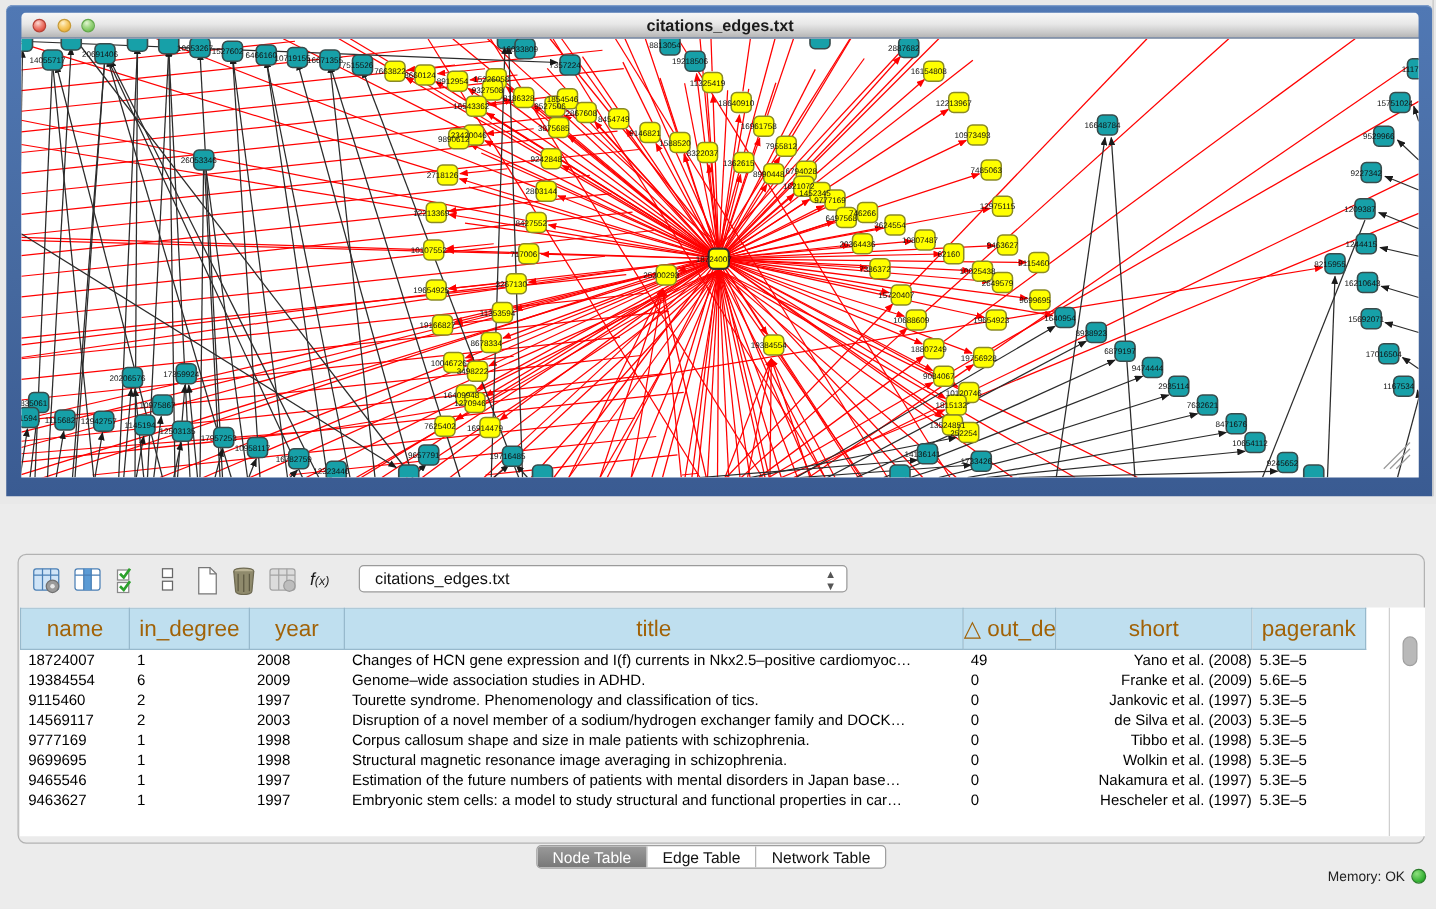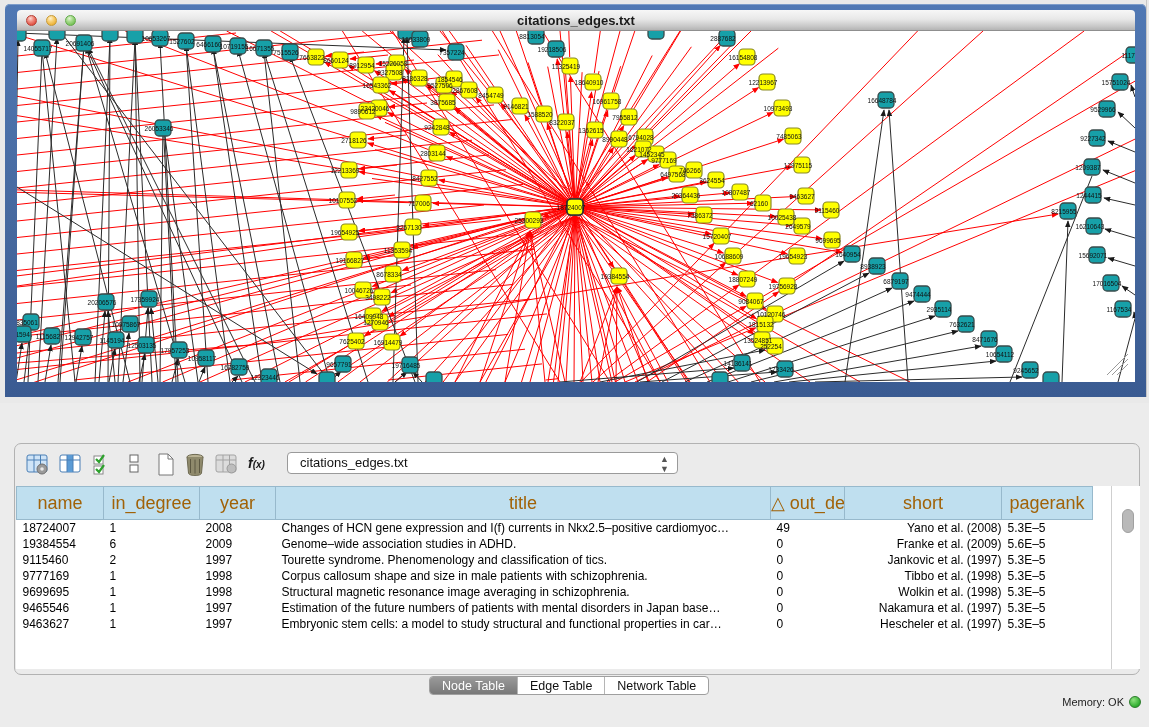--- a/index.html
+++ b/index.html
@@ -695,21 +695,21 @@
       <svg class="ico" style="left:169px" width="22" height="23" viewBox="0 0 22 23">
           <ellipse cx="11" cy="4" rx="8" ry="2.6" fill="#b9b293" stroke="#6e6a52"></ellipse>
           <path d="M3 4l1.5 16c0 1.5 3 2.6 6.5 2.6s6.5-1.1 6.5-2.6L19 4" fill="#8f8a6c" stroke="#6e6a52"></path>
           <path d="M6.5 6v14M11 6.6v14M15.5 6v14" stroke="#5d5942"></path>
         </svg>
       <svg class="ico" style="left:200px" width="23" height="23" viewBox="0 0 23 23">
           <rect x="1" y="2" width="20" height="17" rx="2" fill="#dcdcdc" stroke="#a3a3a3"></rect>
           <path d="M1 7h20M8 2v17M14.5 2v17" stroke="#a3a3a3"></path>
           <circle cx="16.5" cy="15.5" r="4.5" fill="#bdbdbd" stroke="#9a9a9a"></circle>
         </svg>
-      <div class="ico" style="left:233px;top:11px;font-size:14px;font-style:italic;font-weight:bold;color:#1a1a1a">f<span style="font-size:10px">(x)</span></div>
+      <div class="ico" style="left:233px;top:11px;font-size:14px;font-style:italic;font-weight:normal;color:#1a1a1a">f<span style="font-size:10px">(x)</span></div>
       <div id="combo">citations_edges.txt<div class="ud">▲<br>▼</div></div>
     </div>
     <div id="tablewrap">
       <table>
         <tbody>
             <tr>
               <th class="c1">name</th>
               <th class="c2">in_degree</th>
               <th class="c3">year</th>
               <th class="c4">title</th>
@@ -735,20 +735,29 @@
               <td class="c6">Franke et al. (2009)</td>
               <td class="c7">5.6E–5</td>
             </tr>
 <tr>
               <td class="c1">9115460</td>
               <td class="c2">2</td>
               <td class="c3">1997</td>
               <td class="c4">Tourette syndrome. Phenomenology and classification of tics.</td>
               <td class="c5">0</td>
               <td class="c6">Jankovic et al. (1997)</td>
+              <td class="c7">5.3E–5</td>
+            </tr>
+<tr>
+              <td class="c1">14569117</td>
+              <td class="c2">2</td>
+              <td class="c3">2003</td>
+              <td class="c4">Disruption of a novel member of a sodium/hydrogen exchanger family and DOCK…</td>
+              <td class="c5">0</td>
+              <td class="c6">de Silva et al. (2003)</td>
               <td class="c7">5.3E–5</td>
             </tr>
 <tr>
               <td class="c1">9777169</td>
               <td class="c2">1</td>
               <td class="c3">1998</td>
               <td class="c4">Corpus callosum shape and size in male patients with schizophrenia.</td>
               <td class="c5">0</td>
               <td class="c6">Tibbo et al. (1998)</td>
               <td class="c7">5.3E–5</td>

